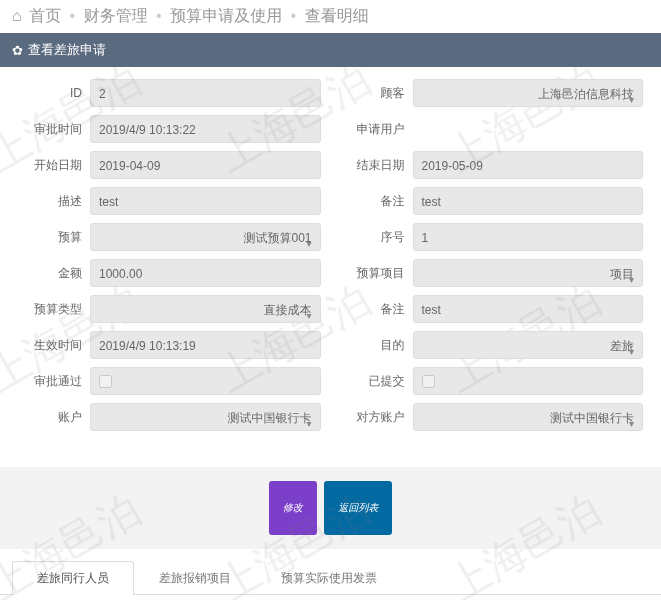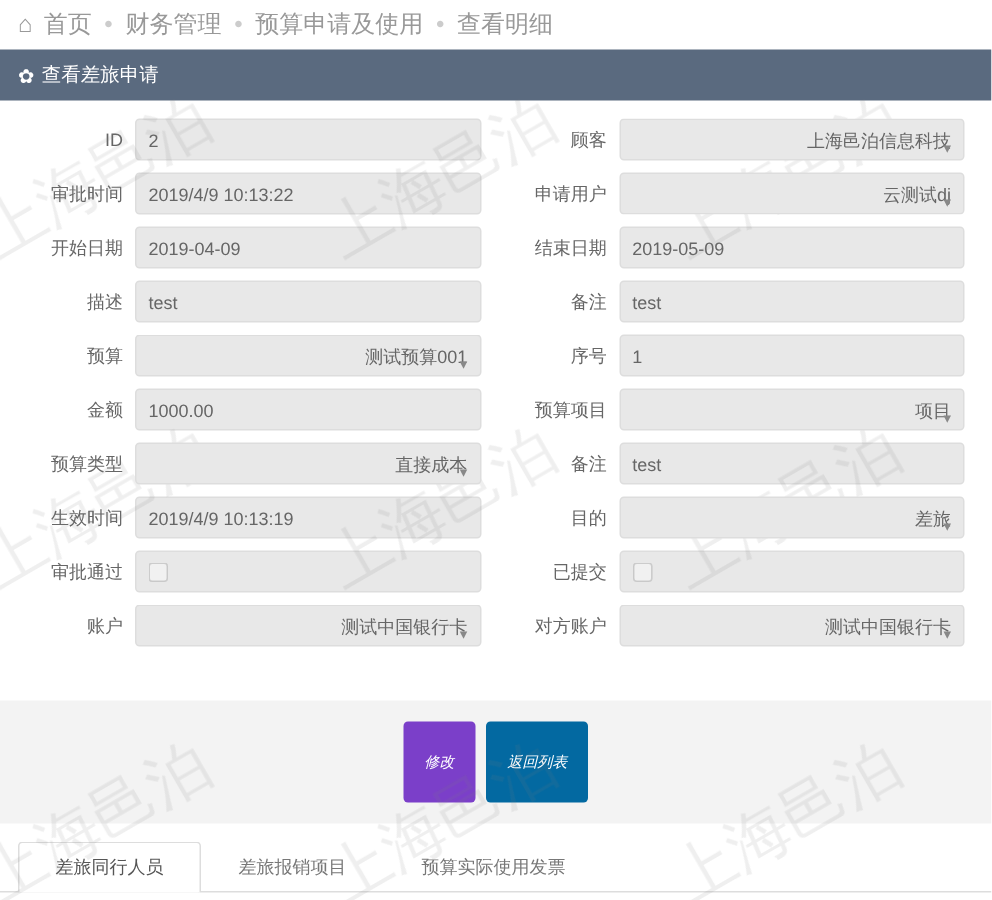--- a/index.html
+++ b/index.html
@@ -204,21 +204,20 @@
         <div class="form-control form-select">上海邑泊信息科技</div>
       </div>
     </div>
     <div class="form-row">
       <div class="form-col">
         <div class="form-label">审批时间</div>
         <div class="form-control">2019/4/9 10:13:22</div>
       </div>
       <div class="form-col">
         <div class="form-label">申请用户</div>
-        <div class="form-control form-select">云测试dj</div>
       </div>
     </div>
     <div class="form-row">
       <div class="form-col">
         <div class="form-label">开始日期</div>
         <div class="form-control">2019-04-09</div>
       </div>
       <div class="form-col">
         <div class="form-label">结束日期</div>
         <div class="form-control">2019-05-09</div>

